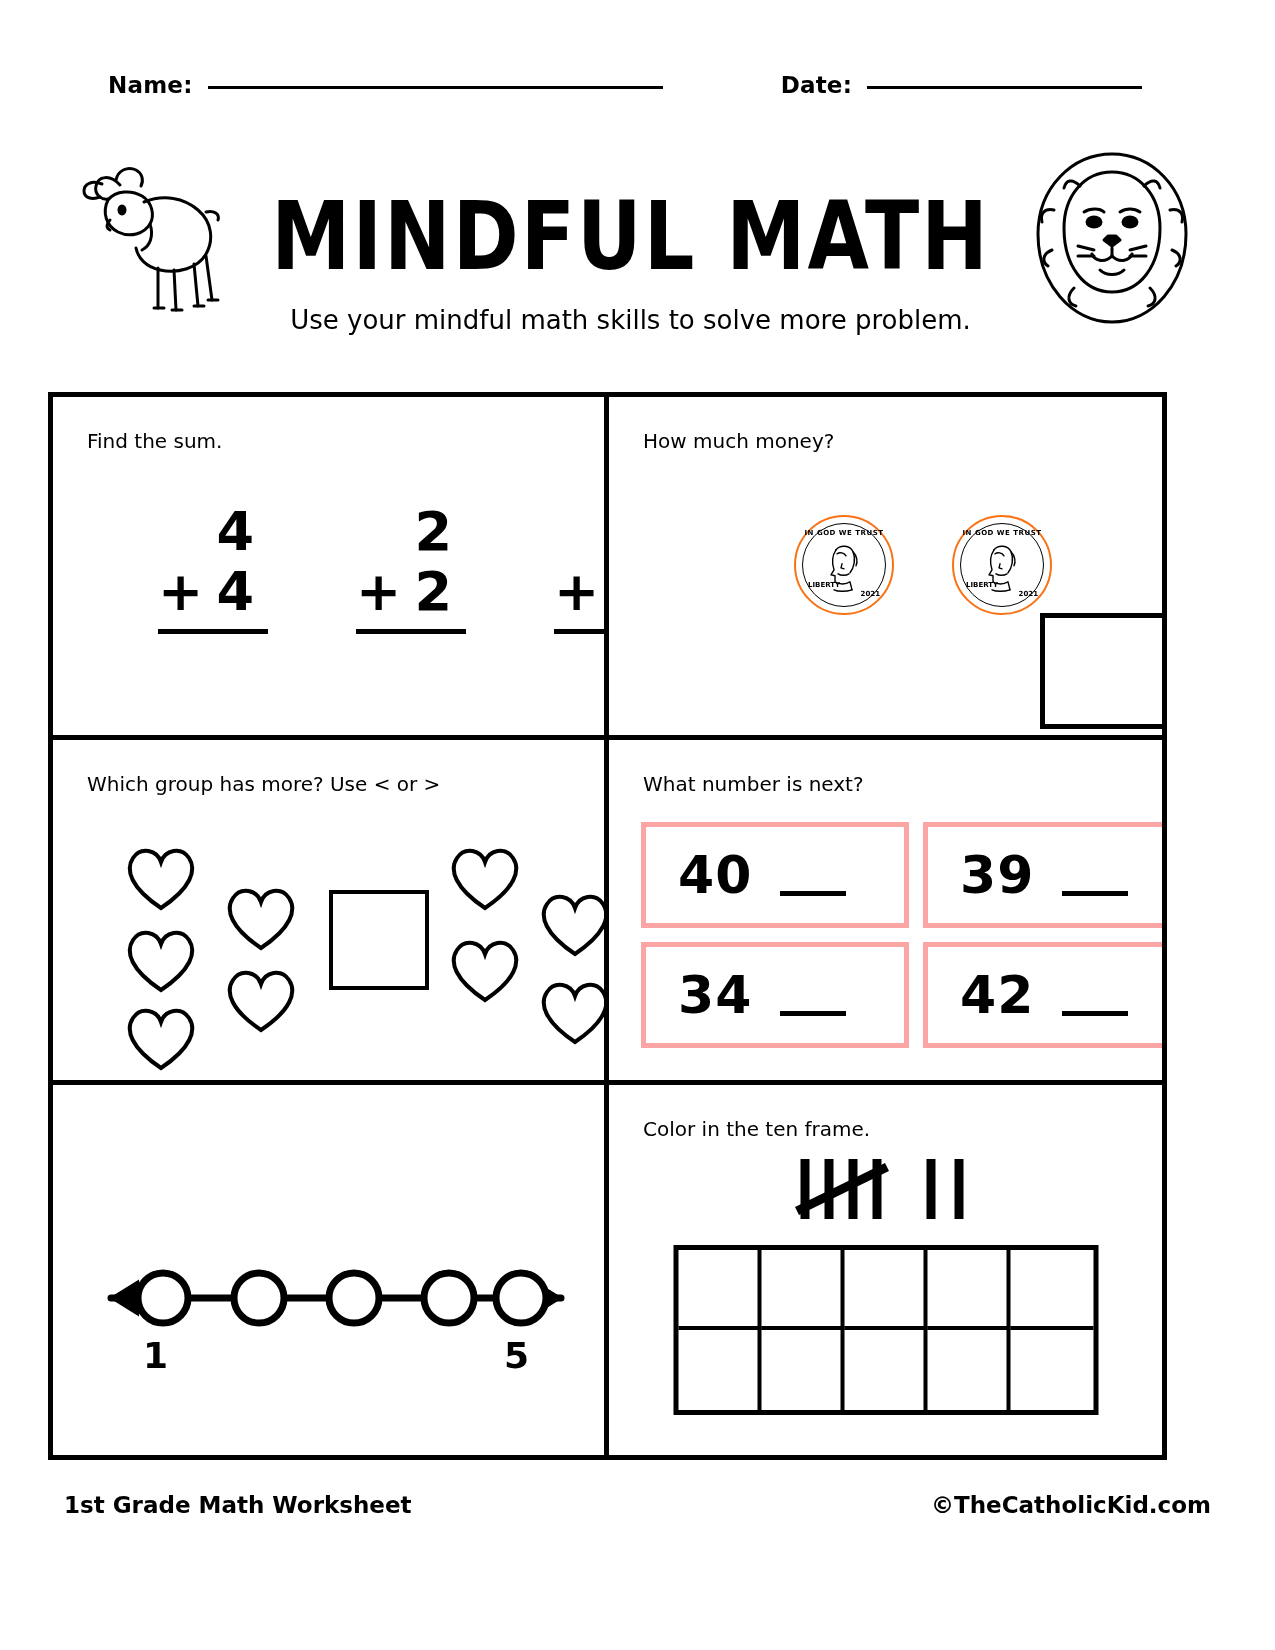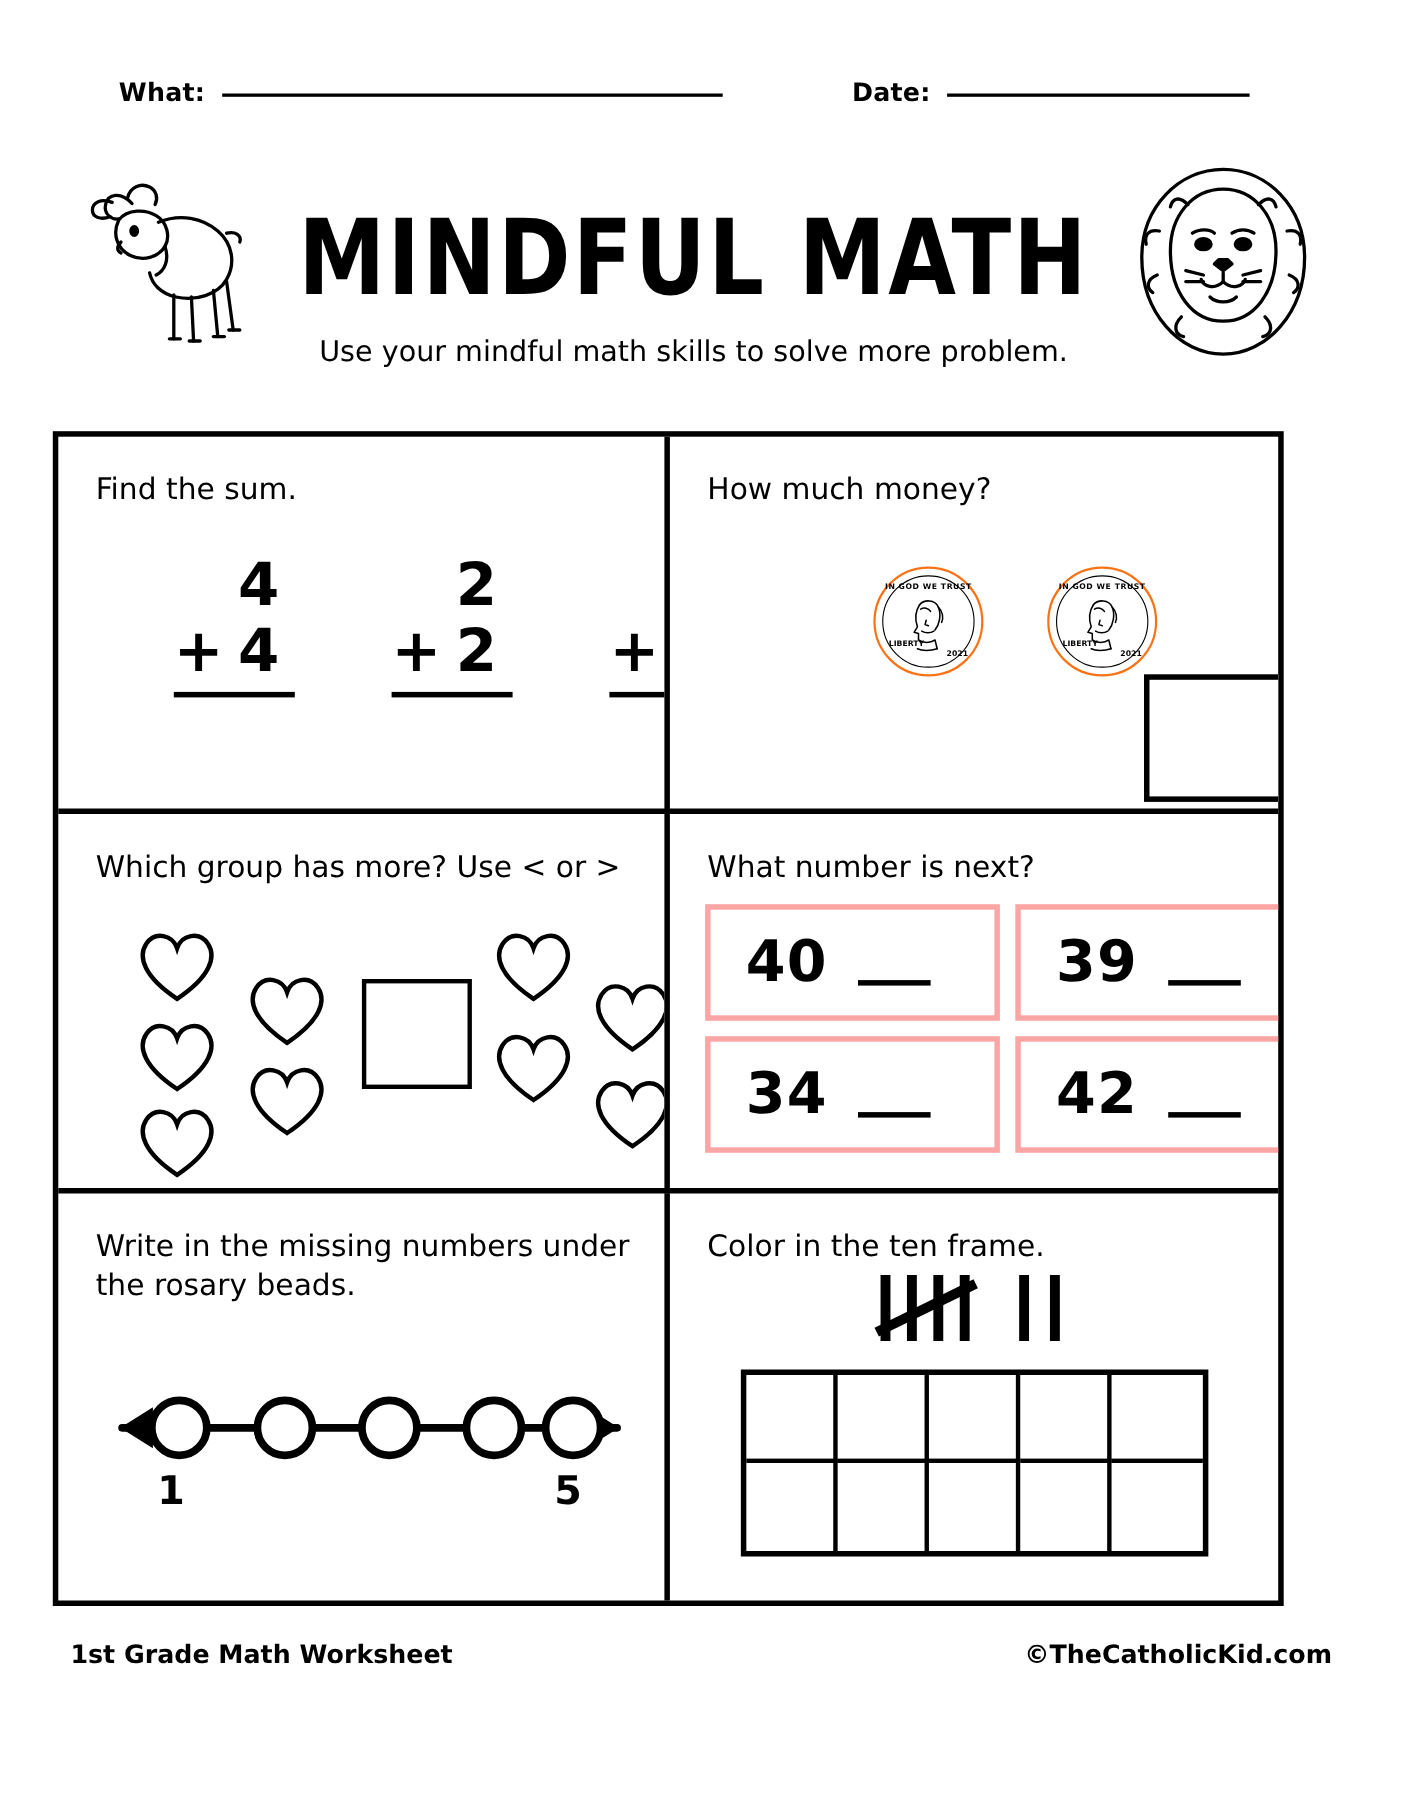--- a/index.html
+++ b/index.html
@@ -108,21 +108,21 @@
     overflow: hidden;
   }
   .cell.b-right { border-right: 5px solid #000; }
   .cell.b-bottom { border-bottom: 5px solid #000; }
 
   .prompt {
     position: absolute;
     top: 32px;
     left: 34px;
     right: 16px;
-    font-size: 27px;
+    font-size: 20px;
     font-family: "DejaVu Sans", sans-serif;
     line-height: 1.28;
   }
 
   
   .sums {
     position: absolute;
     top: 105px;
     left: 105px;
     display: flex;
@@ -338,21 +338,21 @@
     font-weight: bold;
     font-size: 23px;
     font-family: "DejaVu Sans", sans-serif;
   }
 </style>
 </head>
 <body>
 
 <div class="namedate">
   <div>
-    <span class="nd-label">What:</span>
+    <span class="nd-label">Name:</span>
     <span class="nd-line nd-name-line"></span>
   </div>
   <div class="nd-date-group">
     <span class="nd-label">Date:</span>
     <span class="nd-line nd-date-line"></span>
   </div>
 </div>
 
 <div class="title-band">
 
@@ -541,21 +541,20 @@
         <span class="num-blank"></span>
       </div>
       <div class="num-box">
         <span class="num-val">42</span>
         <span class="num-blank"></span>
       </div>
     </div>
   </div>
 
   <div class="cell b-right">
-    <div class="prompt">Write in the missing numbers under the rosary beads.</div>
 
     <svg class="beads-wrap" viewBox="0 0 490 70">
       <g stroke="#000" stroke-width="7" fill="none" stroke-linecap="round">
         <line x1="20" y1="35" x2="470" y2="35"></line>
         <path d="M22 35 L46 20 L46 50 Z" fill="#000" stroke-width="4"></path>
         <path d="M468 35 L444 20 L444 50 Z" fill="#000" stroke-width="4"></path>
       </g>
       <g fill="#fff" stroke="#000" stroke-width="7">
         <circle cx="72" cy="35" r="25"></circle>
         <circle cx="168" cy="35" r="25"></circle>

